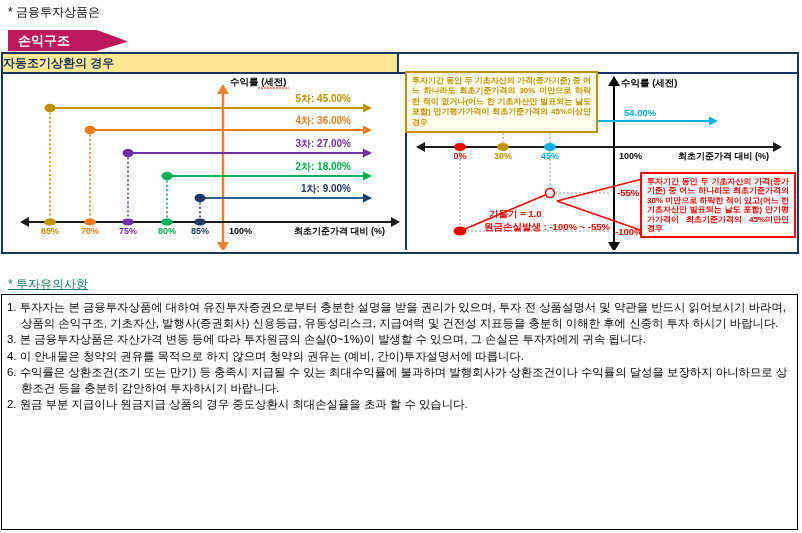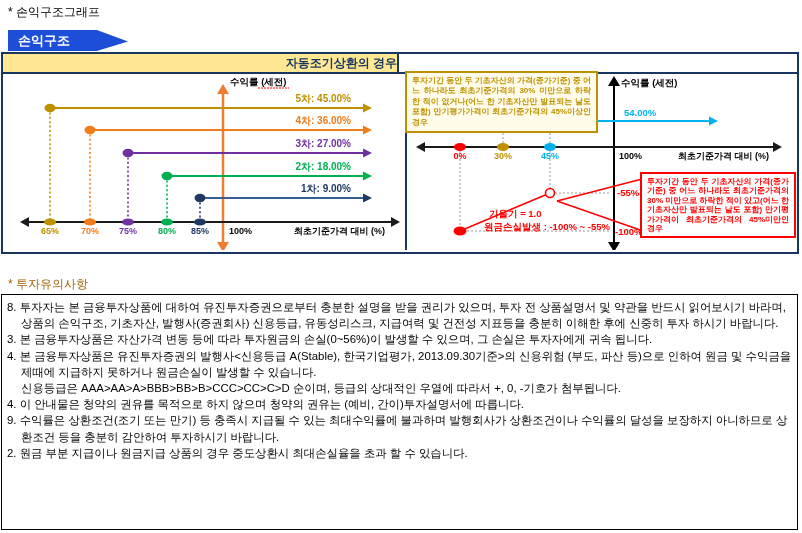--- a/index.html
+++ b/index.html
@@ -3,59 +3,59 @@
 <meta charset="utf-8">
 <style>
   * { margin:0; padding:0; box-sizing:border-box; }
   html,body { background:#fff; }
   body { font-family:"Liberation Sans", sans-serif; }
   .page { position:relative; width:802px; height:533px; background:#fff; overflow:hidden; }
 
   .doc-title { position:absolute; left:8px; top:4px; font-size:12px; color:#000; }
 
   .banner { position:absolute; left:8px; top:30px; width:120px; height:21px;
-            background:#1d4ed8; color:#fff; font-weight:bold; font-size:13px;
+            background:#be185d; color:#fff; font-weight:bold; font-size:13px;
             line-height:21px; padding-left:10px;
             clip-path:polygon(0 0,74% 0,100% 55%,74% 100%,0 100%); }
 
   .chart-table { position:absolute; left:1px; top:52px; width:798px; height:202px;
                  border:2px solid #17375E; background:#fff; }
   .chart-header { display:flex; height:20px; border-bottom:2px solid #17375E; }
   .chart-header .cell { background:#FFE794; color:#17375E; font-weight:bold;
-                        font-size:12px; text-align:right; line-height:18px; }
+                        font-size:12px; text-align:left; line-height:18px; }
   .cell.left { width:396px; border-right:2px solid #17375E; }
   .cell.right { flex:1; }
   .chart-body { display:flex; height:176px;margin-left:8px; }
   .half-left { width:396px; border-right:2px solid #17375E; position:relative; }
   .half-right { flex:1; position:relative; }
   svg { display:block; }
 
   .callout-gold { position:absolute; left:405px; top:71px; width:193px;
                   background:#FFFDE9; border:2px solid #BF9000; color:#BF9000;
                   font-weight:bold; font-size:8px; line-height:10.4px;
                   padding:3px 5px; text-align:justify; white-space:pre-wrap; }
   .callout-red { position:absolute; left:640px; top:172px; width:156px;
                  background:#fff; border:2px solid #FF0000; color:#FF0000;
                  font-weight:bold; font-size:8px; line-height:9.4px;
                  padding:3px 5px; text-align:justify; white-space:pre-wrap; }
 
-  .notice-title { position:absolute; left:8px; top:276px; font-size:12px; color:#a16207; }
+  .notice-title { position:absolute; left:8px; top:276px; font-size:12px; color:#0f766e;text-decoration:underline; }
   .notice-box { position:absolute; left:1px; top:294px; width:797px; height:236px;
                 border:1px solid #000; padding:4px 4px 0 5px;
                 font-size:11.4px; line-height:16.2px; color:#000; }
   .notice-item { padding-left:14px; text-indent:-14px; white-space:pre-wrap; }
 
   text { font-family:"Liberation Sans", sans-serif; }
 </style>
 </head>
 <body>
 
 <div class="page">
 
-  <div class="doc-title">* 손익구조그래프</div>
+  <div class="doc-title">* 금융투자상품은</div>
 
   <div class="banner">
     <span>손익구조</span>
   </div>
 
   <div class="chart-table">
     <div class="chart-header">
       <div class="cell left">자동조기상환의 경우</div>
     </div>
     <div class="chart-body">
@@ -198,22 +198,20 @@
       </div>
     </div>
   </div>
 
   <div class="callout-gold">투자기간 동안 두 기초자산의 가격(종가기준) 중 어느 하나라도 최초기준가격의 30% 미만으로 하락한 적이 없거나(어느 한 기초자산만 발표되는 날도 포함) 만기평가가격이 최초기준가격의 45%이상인 경우</div>
   <div class="callout-red">투자기간 동안 두 기초자산의 가격(종가기준) 중 어느 하나라도 최초기준가격의 30% 미만으로 하락한 적이 있고(어느 한 기초자산만 발표되는 날도 포함) 만기평가가격이 최초기준가격의 45%미만인 경우</div>
 
   <div class="notice-title">* 투자유의사항</div>
 
   <div class="notice-box">
-    <div class="notice-item">8. 투자자는 본 금융투자상품에 대하여 유진투자증권으로부터 충분한 설명을 받을 권리가 있으며, 투자 전 상품설명서 및 약관을 반드시 읽어보시기 바라며, 상품의 손익구조, 기초자산, 발행사(증권회사) 신용등급, 유동성리스크, 지급여력 및 건전성 지표등을 충분히 이해한 후에 신중히 투자 하시기 바랍니다.</div>
-    <div class="notice-item">3. 본 금융투자상품은 자산가격 변동 등에 따라 투자원금의 손실(0~56%)이 발생할 수 있으며, 그 손실은 투자자에게 귀속 됩니다.</div>
-    <div class="notice-item">4. 본 금융투자상품은 유진투자증권의 발행사&lt;신용등급 A(Stable), 한국기업평가, 2013.09.30기준&gt;의 신용위험 (부도, 파산 등)으로 인하여 원금 및 수익금을 제때에 지급하지 못하거나 원금손실이 발생할 수 있습니다.
-신용등급은 AAA&gt;AA&gt;A&gt;BBB&gt;BB&gt;B&gt;CCC&gt;CC&gt;C&gt;D 순이며, 등급의 상대적인 우열에 따라서 +, 0, -기호가 첨부됩니다.</div>
+    <div class="notice-item">1. 투자자는 본 금융투자상품에 대하여 유진투자증권으로부터 충분한 설명을 받을 권리가 있으며, 투자 전 상품설명서 및 약관을 반드시 읽어보시기 바라며, 상품의 손익구조, 기초자산, 발행사(증권회사) 신용등급, 유동성리스크, 지급여력 및 건전성 지표등을 충분히 이해한 후에 신중히 투자 하시기 바랍니다.</div>
+    <div class="notice-item">3. 본 금융투자상품은 자산가격 변동 등에 따라 투자원금의 손실(0~1%)이 발생할 수 있으며, 그 손실은 투자자에게 귀속 됩니다.</div>
     <div class="notice-item">4. 이 안내물은 청약의 권유를 목적으로 하지 않으며 청약의 권유는 (예비, 간이)투자설명서에 따릅니다.</div>
-    <div class="notice-item">9. 수익률은 상환조건(조기 또는 만기) 등 충족시 지급될 수 있는 최대수익률에 불과하며 발행회사가 상환조건이나 수익률의 달성을 보장하지 아니하므로 상환조건 등을 충분히 감안하여 투자하시기 바랍니다.</div>
+    <div class="notice-item">6. 수익률은 상환조건(조기 또는 만기) 등 충족시 지급될 수 있는 최대수익률에 불과하며 발행회사가 상환조건이나 수익률의 달성을 보장하지 아니하므로 상환조건 등을 충분히 감안하여 투자하시기 바랍니다.</div>
     <div class="notice-item">2. 원금 부분 지급이나 원금지급 상품의 경우 중도상환시 최대손실율을 초과 할 수 있습니다.</div>
   </div>
 
 </div>
 
 </body></html>

